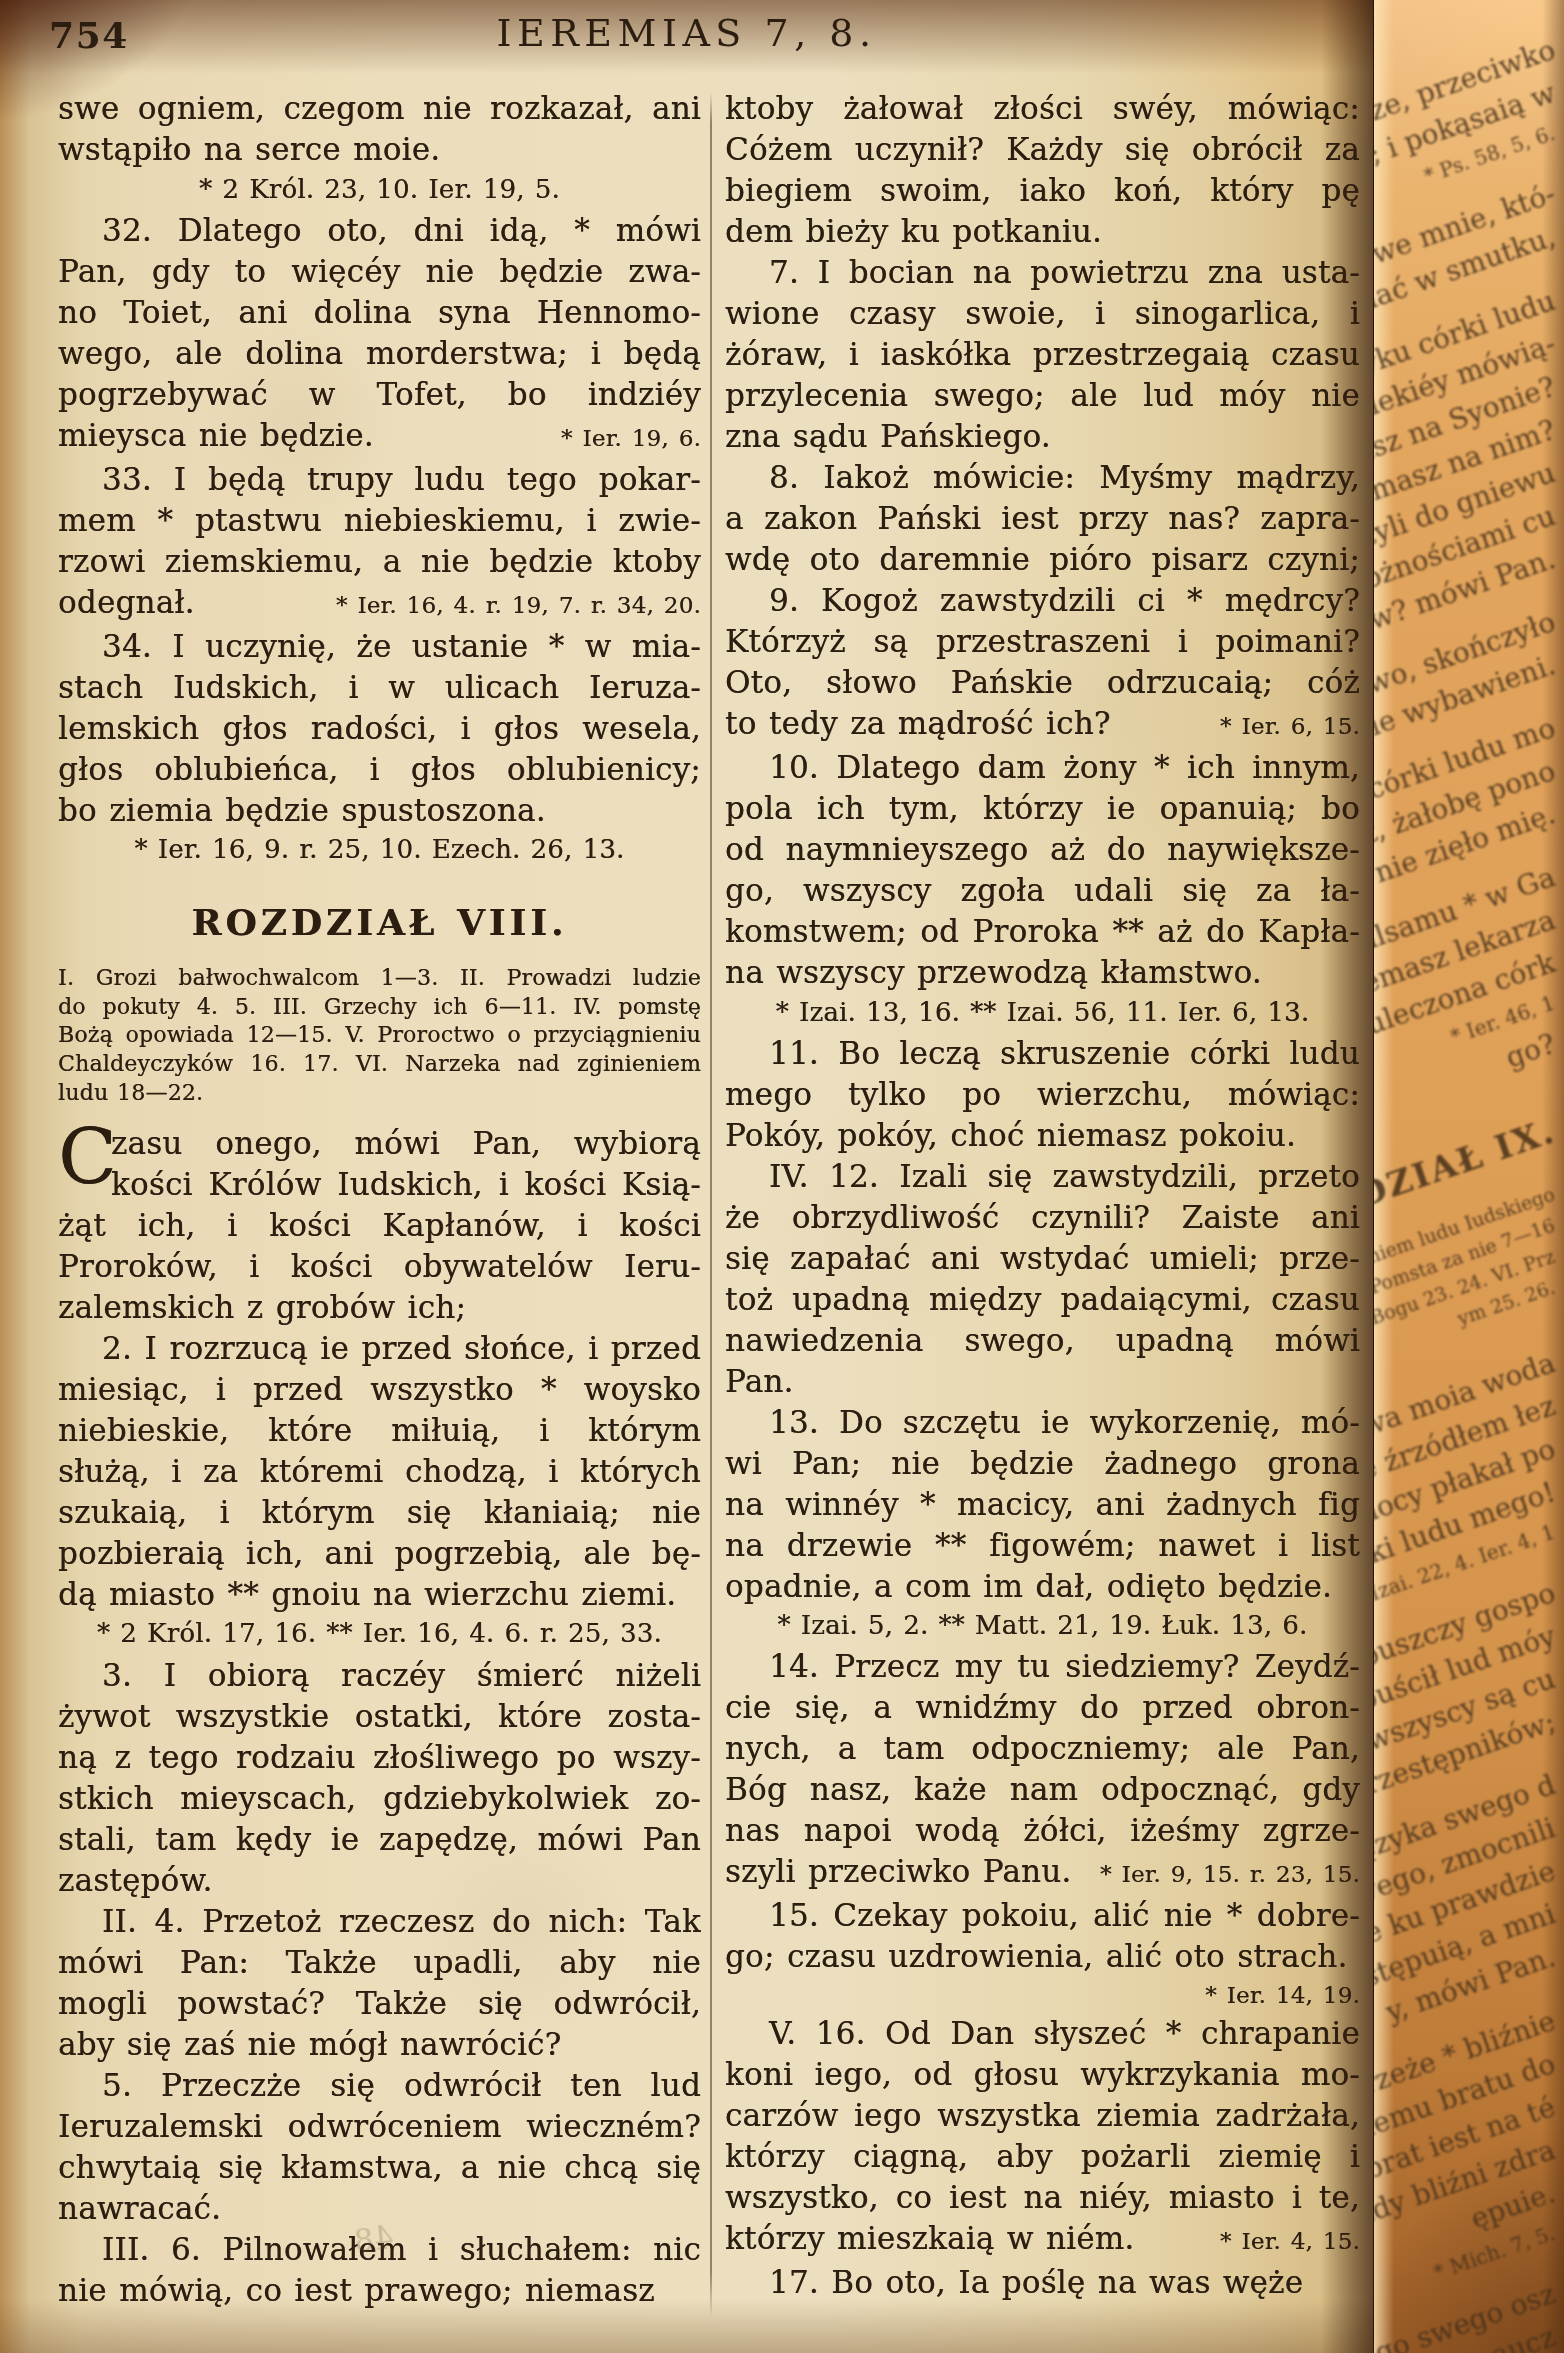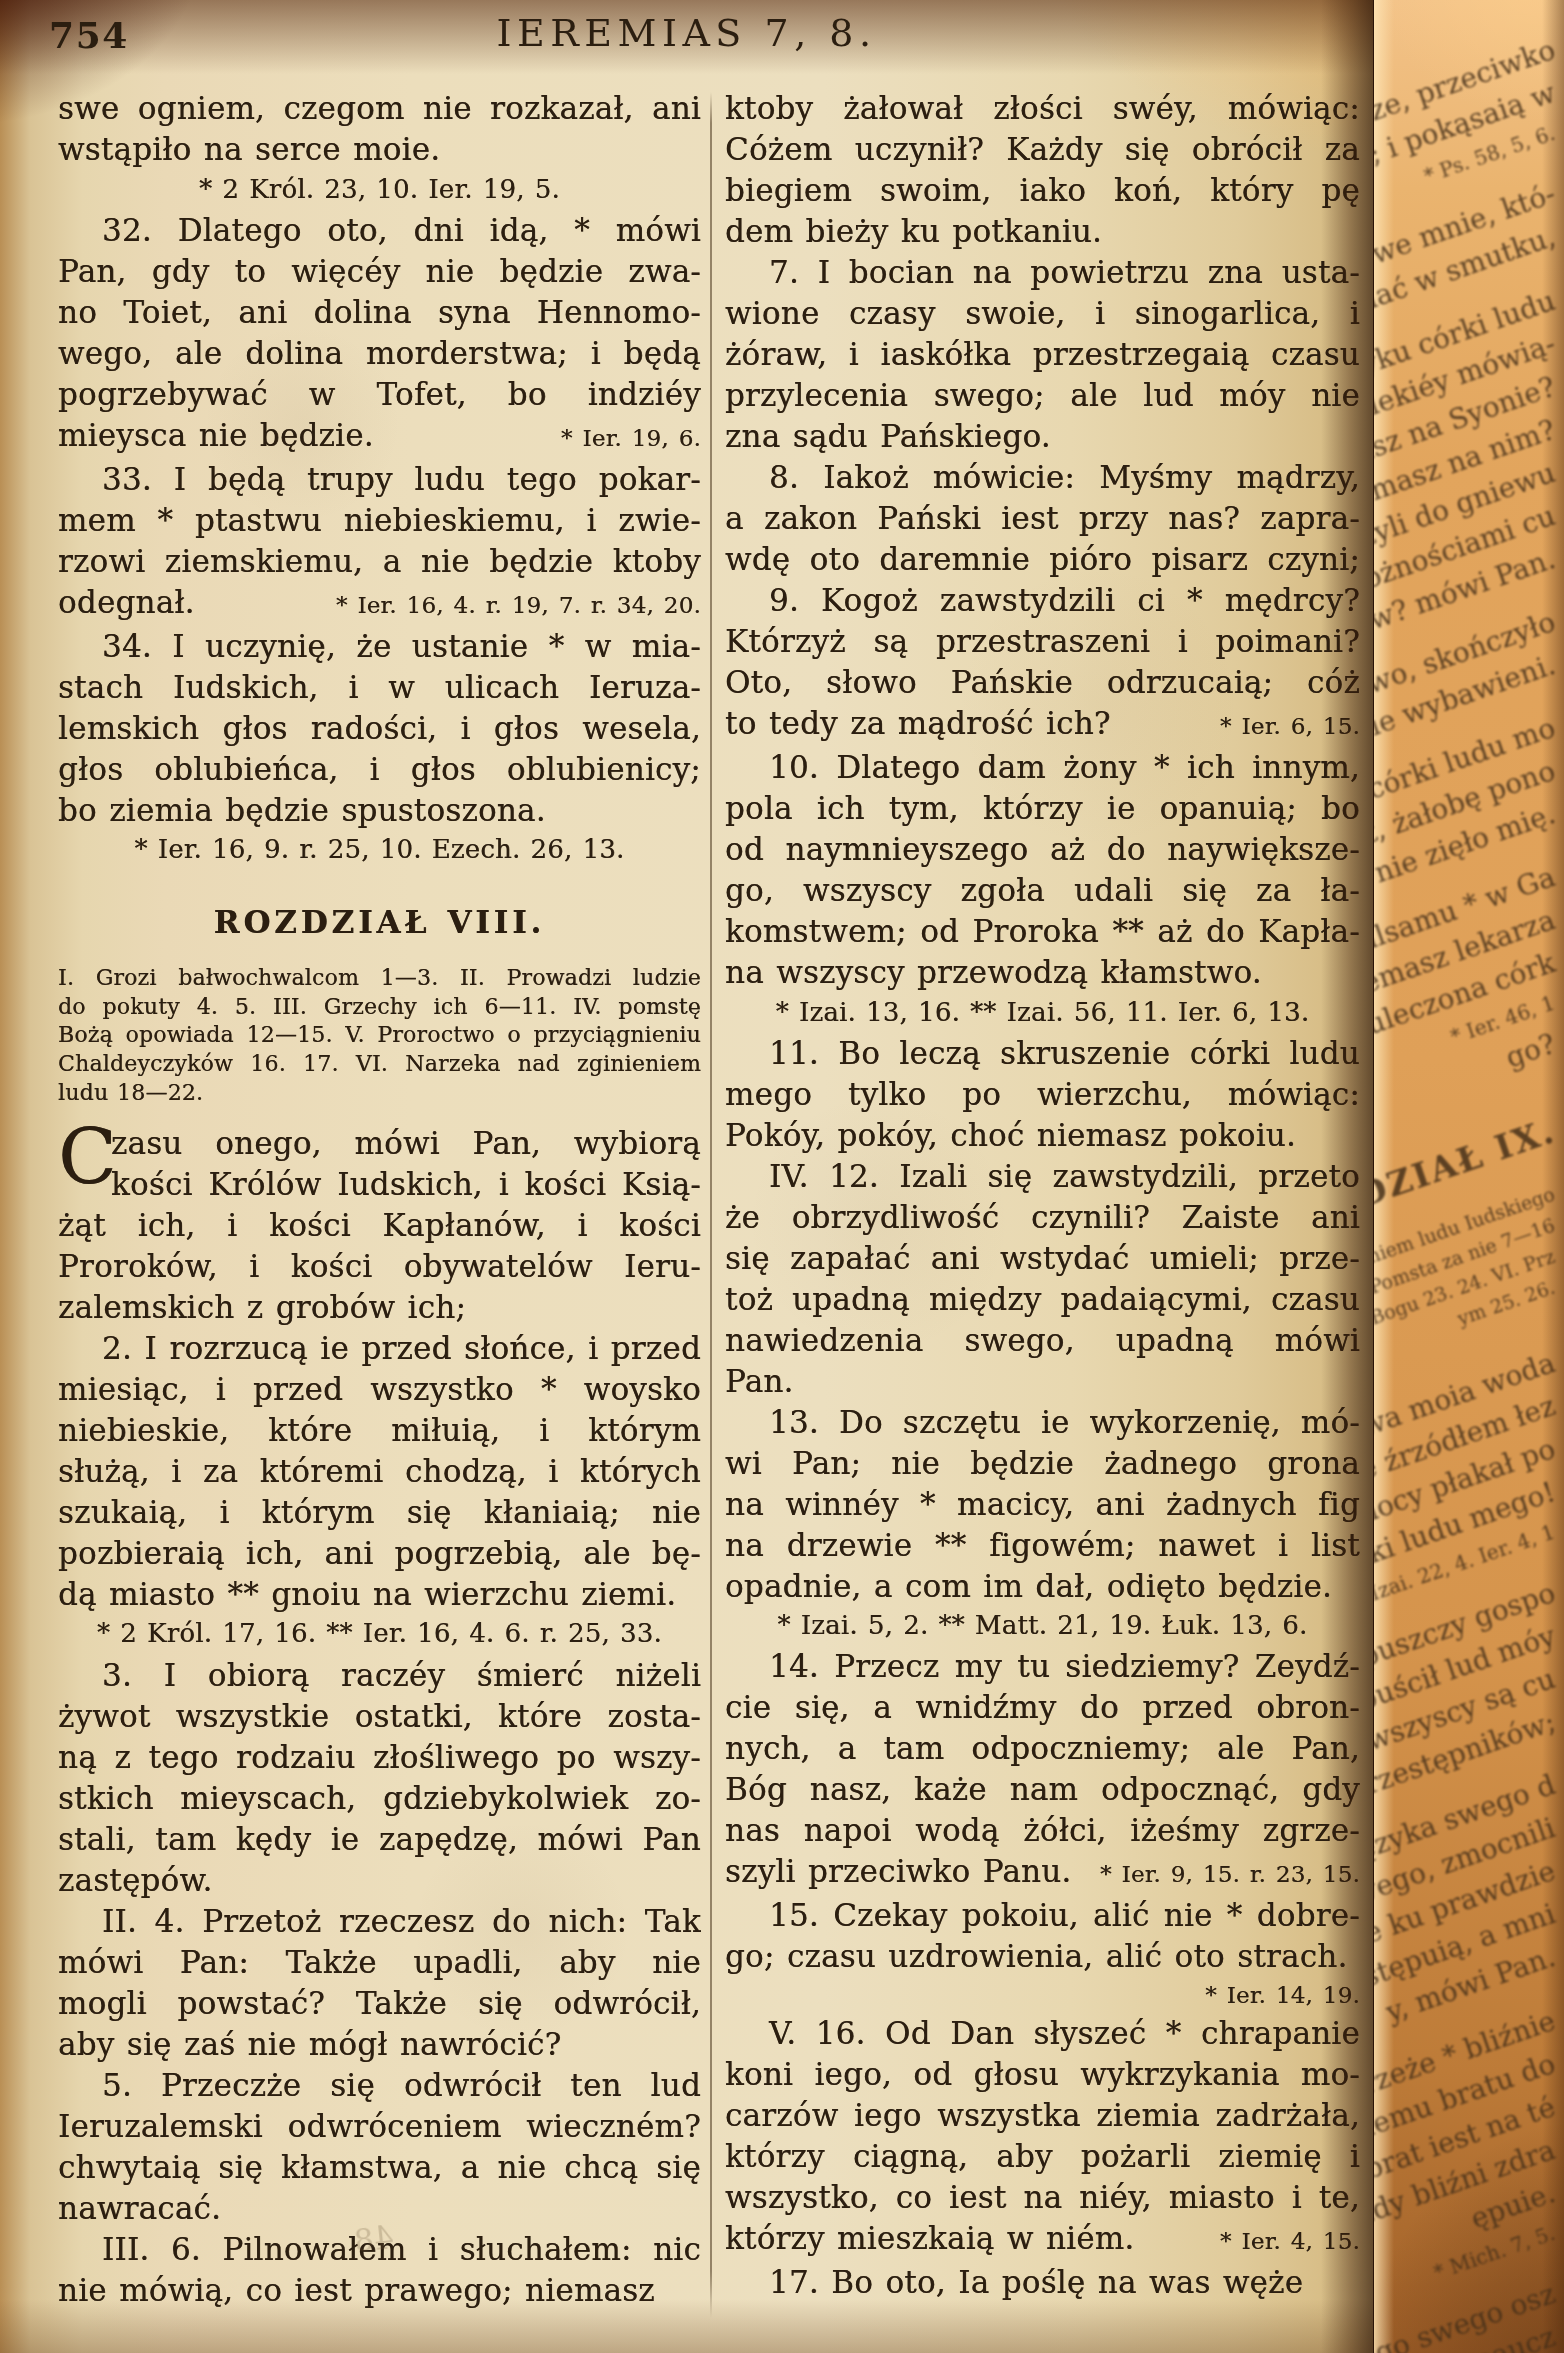--- a/index.html
+++ b/index.html
@@ -46,21 +46,21 @@
   .blk{margin:0;}
   .blk.fn{margin:1.6px 0 3.1px;}
   .blk.heading{margin:33px 0 19px;}
   .blk.summary{margin:9.4px 0 15.6px;font-size:22px;line-height:28.6px;word-spacing:1.6px;}
   .blk.chapter{margin-top:6.3px;}
 
   .line{display:flex;align-items:baseline;position:relative;}
   .line.j{justify-content:space-between;}
   .line.c{justify-content:center;}
   .line.ind{padding-left:44px;}
-  .heading .line{font-size:31px;letter-spacing:3.9px;font-weight:bold;line-height:45px;}
+  .heading .line{font-size:36px;letter-spacing:3.9px;font-weight:bold;line-height:45px;}
   .fn .line{font-size:26px;line-height:35px;word-spacing:1.6px;}
   .refline .line{justify-content:flex-end;font-size:23px;line-height:36px;}
   .ref{font-size:23px;margin-left:auto;padding-left:17px;white-space:nowrap;align-self:baseline;}
   .w{display:inline-block;}
 
   .dc1,.dc2{padding-left:53px;}
   .dropcap{position:absolute;left:0;top:-4.7px;font-size:77px;line-height:1;letter-spacing:0;}
 
   .ghostmark{position:absolute;left:354px;top:2221px;font-size:31px;color:#6a5538;
     opacity:.25;transform:scaleX(-1) rotate(6deg);filter:blur(0.6px);}

